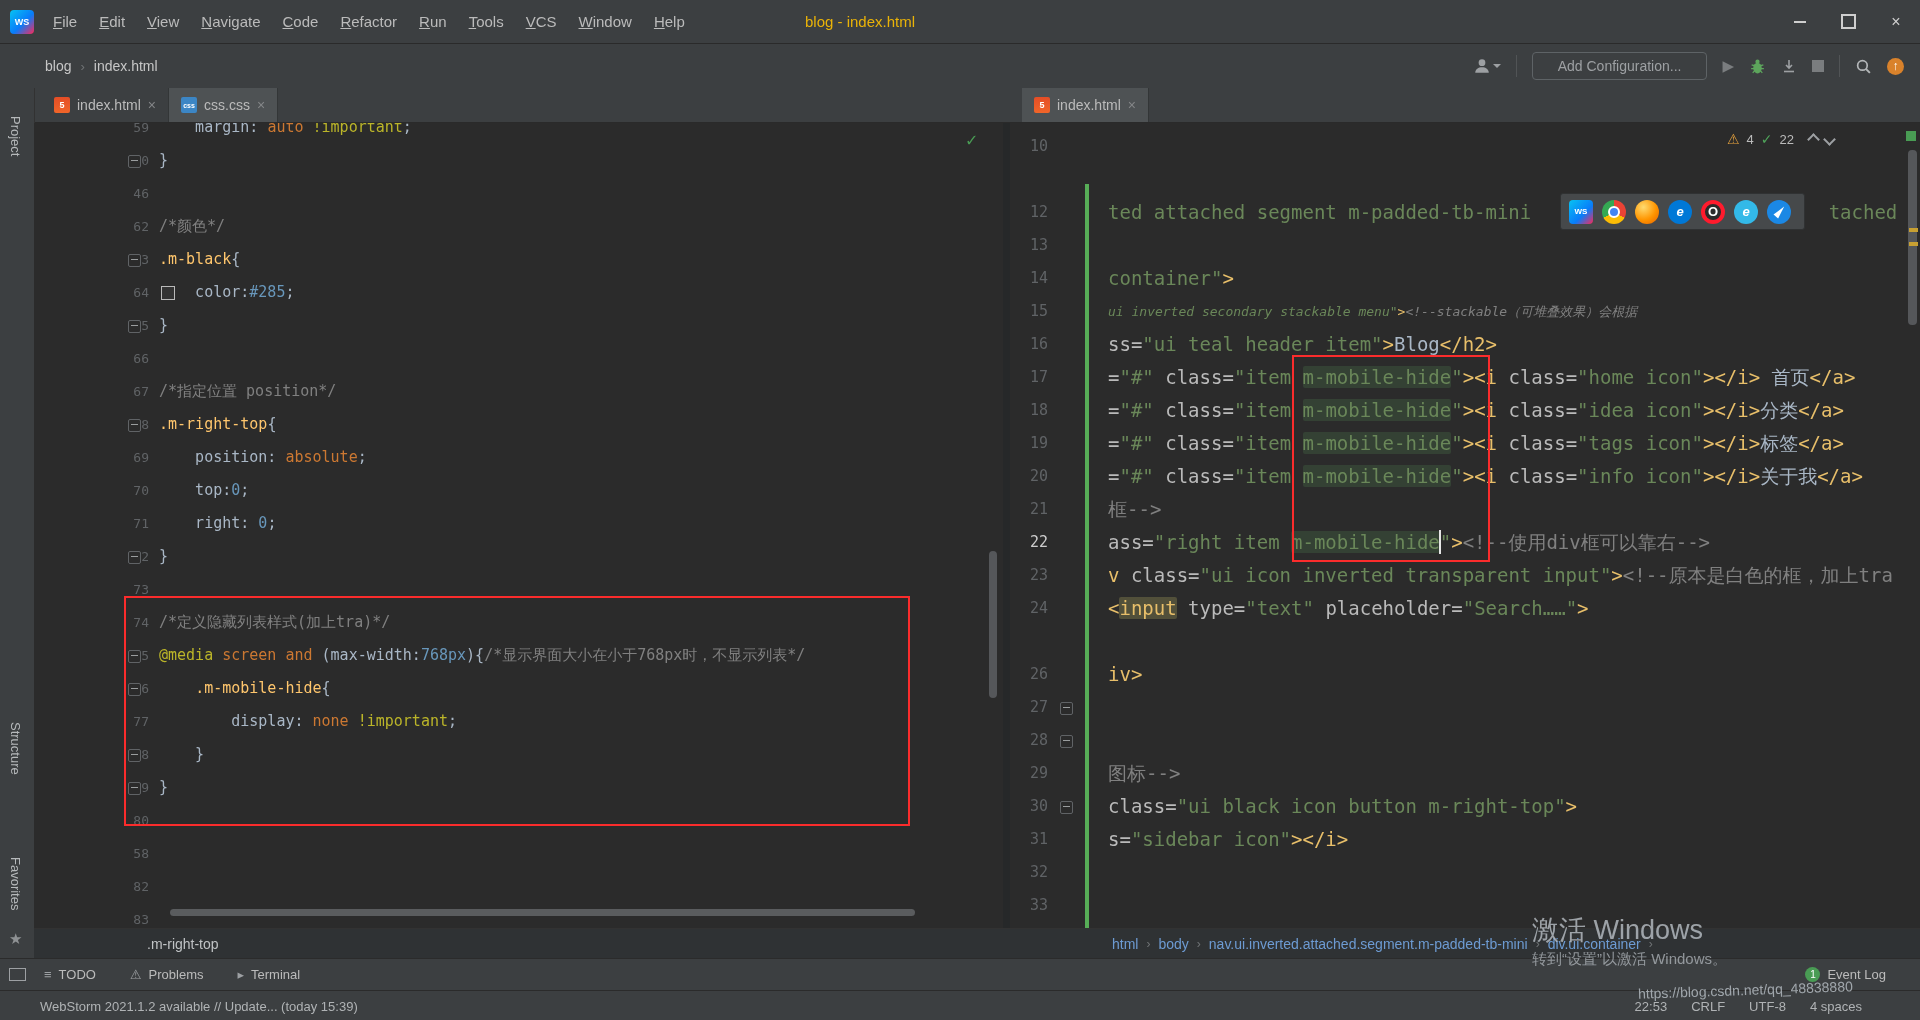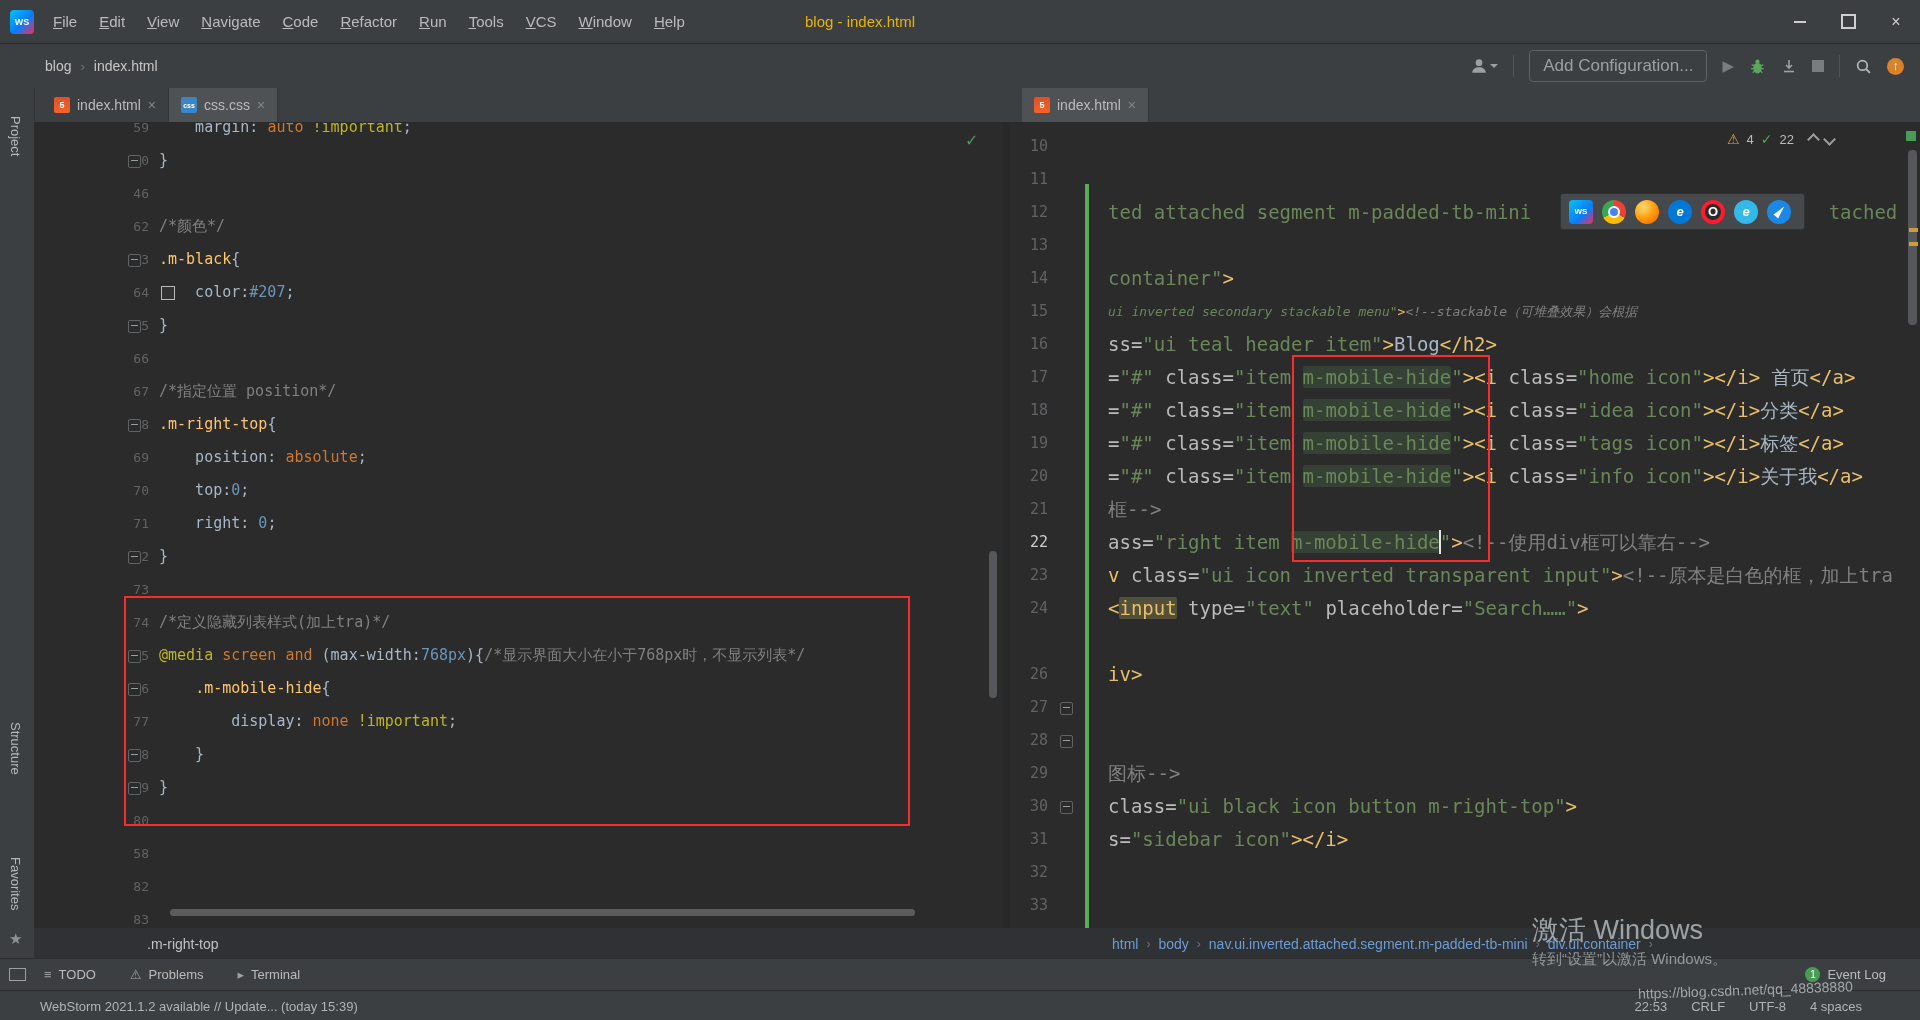--- a/index.html
+++ b/index.html
@@ -19,21 +19,21 @@
   .winbtn{width:48px;height:43px;display:flex;align-items:center;justify-content:center;color:#cfcfcf;font-size:16px;}
   .ic-min{width:12px;height:2px;background:#cfcfcf;display:inline-block;}
   .ic-max{width:11px;height:11px;border:2px solid #cfcfcf;display:inline-block;}
 
   
   .toolbar{position:absolute;left:0;top:44px;right:0;height:44px;background:#3c3f41;border-bottom:1px solid #2e2e2e;}
   .nav-crumbs{position:absolute;left:45px;top:0;height:44px;display:flex;align-items:center;gap:9px;font-size:14px;color:#c7c7c7;}
   .nav-chev{color:#6f7375;font-size:13px;}
   .tb-right{position:absolute;right:16px;top:0;height:44px;display:flex;align-items:center;gap:15px;}
   .tb-divider{width:1px;height:22px;background:#515456;}
-  .add-config{border:1px solid #5e6366;border-radius:4px;padding:5px 13px;font-size:17px;color:#9da0a3;background:transparent;}
+  .add-config{border:1px solid #5e6366;border-radius:4px;padding:5px 25px;font-size:14px;color:#9da0a3;background:transparent;}
   .play-ic{color:#7a7d7f;font-size:15px;}
   .stop-ic{width:12px;height:12px;background:#7a7d7f;display:inline-block;}
   .upd-badge{width:17px;height:17px;border-radius:50%;background:#d9822b;color:#fff;display:flex;align-items:center;justify-content:center;font-size:12px;}
   .dd-caret{width:0;height:0;border-left:4px solid transparent;border-right:4px solid transparent;border-top:4px solid #9da0a3;display:inline-block;margin-left:2px;}
 
   
   .tabbar{position:absolute;left:34px;right:0;top:88px;height:34px;background:#3c3f41;border-bottom:1px solid #2a2a2a;}
   .tabs-left,.tabs-right{position:absolute;top:0;height:34px;display:flex;}
   .tabs-left{left:8px;}
   .tabs-right{left:988px;}
@@ -238,21 +238,21 @@
     </div>
 
   <div class="editor editor-left" id="editor-left">
     <div class="hscroll-left"></div>
     <div class="vscroll-left"></div>
   <div class="line" style="top: -12px;"><span class="ln" style="width: 115px; font-size: 13px;">59</span><span class="code" style="left: 125px; font-size: 15px;"><span class="plain">    margin: </span><span class="kw">auto</span><span class="plain"> </span><span class="imp">!important</span><span class="plain">;</span></span></div>
       <div class="line" style="top: 21px;"><span class="ln" style="width: 115px; font-size: 13px;">60</span><span class="fold" style="left: 94px;"></span><span class="code" style="left: 125px; font-size: 15px;"><span class="plain">}</span></span></div>
       <div class="line" style="top: 54px;"><span class="ln" style="width: 115px; font-size: 13px;">46</span><span class="code" style="left: 125px; font-size: 15px;"></span></div>
       <div class="line" style="top: 87px;"><span class="ln" style="width: 115px; font-size: 13px;">62</span><span class="code" style="left: 125px; font-size: 15px;"><span class="com">/*颜色*/</span></span></div>
       <div class="line" style="top: 120px;"><span class="ln" style="width: 115px; font-size: 13px;">63</span><span class="fold" style="left: 94px;"></span><span class="code" style="left: 125px; font-size: 15px;"><span class="sel">.m-black</span><span class="plain">{</span></span></div>
-      <div class="line" style="top: 153px;"><span class="ln" style="width: 115px; font-size: 13px;">64</span><span class="swatch"></span><span class="code" style="left: 125px; font-size: 15px;"><span class="plain">    color:</span><span class="num">#207</span><span class="plain">;</span></span></div>
+      <div class="line" style="top: 153px;"><span class="ln" style="width: 115px; font-size: 13px;">64</span><span class="swatch"></span><span class="code" style="left: 125px; font-size: 15px;"><span class="plain">    color:</span><span class="num">#285</span><span class="plain">;</span></span></div>
       <div class="line" style="top: 186px;"><span class="ln" style="width: 115px; font-size: 13px;">65</span><span class="fold" style="left: 94px;"></span><span class="code" style="left: 125px; font-size: 15px;"><span class="plain">}</span></span></div>
       <div class="line" style="top: 219px;"><span class="ln" style="width: 115px; font-size: 13px;">66</span><span class="code" style="left: 125px; font-size: 15px;"></span></div>
       <div class="line" style="top: 252px;"><span class="ln" style="width: 115px; font-size: 13px;">67</span><span class="code" style="left: 125px; font-size: 15px;"><span class="com">/*指定位置 position*/</span></span></div>
       <div class="line" style="top: 285px;"><span class="ln" style="width: 115px; font-size: 13px;">68</span><span class="fold" style="left: 94px;"></span><span class="code" style="left: 125px; font-size: 15px;"><span class="sel">.m-right-top</span><span class="plain">{</span></span></div>
       <div class="line" style="top: 318px;"><span class="ln" style="width: 115px; font-size: 13px;">69</span><span class="code" style="left: 125px; font-size: 15px;"><span class="plain">    position: </span><span class="kw">absolute</span><span class="plain">;</span></span></div>
       <div class="line" style="top: 351px;"><span class="ln" style="width: 115px; font-size: 13px;">70</span><span class="code" style="left: 125px; font-size: 15px;"><span class="plain">    top:</span><span class="num">0</span><span class="plain">;</span></span></div>
       <div class="line" style="top: 384px;"><span class="ln" style="width: 115px; font-size: 13px;">71</span><span class="code" style="left: 125px; font-size: 15px;"><span class="plain">    right: </span><span class="num">0</span><span class="plain">;</span></span></div>
       <div class="line" style="top: 417px;"><span class="ln" style="width: 115px; font-size: 13px;">72</span><span class="fold" style="left: 94px;"></span><span class="code" style="left: 125px; font-size: 15px;"><span class="plain">}</span></span></div>
       <div class="line" style="top: 450px;"><span class="ln" style="width: 115px; font-size: 13px;">73</span><span class="code" style="left: 125px; font-size: 15px;"></span></div>
       <div class="line" style="top: 483px;"><span class="ln" style="width: 115px; font-size: 13px;">74</span><span class="code" style="left: 125px; font-size: 15px;"><span class="com">/*定义隐藏列表样式(加上tra)*/</span></span></div>
@@ -267,21 +267,20 @@
       <div class="line" style="top: 780px;"><span class="ln" style="width: 115px; font-size: 13px;">83</span><span class="code" style="left: 125px; font-size: 15px;"></span></div>
     </div>
   <div class="splitter"></div>
   <div class="editor editor-right" id="editor-right">
     <div class="vcs-strip"></div>
     <div class="insp-square"></div>
     <div class="vscroll-right"></div>
     <div class="stripe-mark" style="top:105px;"></div>
     <div class="stripe-mark" style="top:119px;"></div>
   <div class="line" style="top: 7px;"><span class="ln" style="width: 38px; font-size: 15px;">10</span><span class="code" style="left: 98px; font-size: 19px;"></span></div>
-      <div class="line" style="top: 40px;"><span class="ln" style="width: 38px; font-size: 15px;">11</span><span class="code" style="left: 98px; font-size: 19px;"></span></div>
       <div class="line" style="top: 73px;"><span class="ln" style="width: 38px; font-size: 15px;">12</span><span class="code" style="left: 98px; font-size: 19px;"><span class="str">ted attached segment m-padded-tb-mini</span><span class="plain">                          </span><span class="str">tached</span></span></div>
       <div class="line" style="top: 106px;"><span class="ln" style="width: 38px; font-size: 15px;">13</span><span class="code" style="left: 98px; font-size: 19px;"></span></div>
       <div class="line" style="top: 139px;"><span class="ln" style="width: 38px; font-size: 15px;">14</span><span class="code" style="left: 98px; font-size: 19px;"><span class="str">container"</span><span class="tag">&gt;</span></span></div>
       <div class="line" style="top: 172px;"><span class="ln" style="width: 38px; font-size: 15px;">15</span><span class="code" style="left: 98px; font-size: 13px; font-style: italic;"><span class="str">ui inverted secondary stackable menu"</span><span class="tag">&gt;</span><span class="com">&lt;!--stackable（可堆叠效果）会根据</span></span></div>
       <div class="line" style="top: 205px;"><span class="ln" style="width: 38px; font-size: 15px;">16</span><span class="code" style="left: 98px; font-size: 19px;"><span class="attr">ss=</span><span class="str">"ui teal header item"</span><span class="tag">&gt;</span><span class="plain">Blog</span><span class="tag">&lt;/h2&gt;</span></span></div>
       <div class="line" style="top: 238px;"><span class="ln" style="width: 38px; font-size: 15px;">17</span><span class="code" style="left: 98px; font-size: 19px;"><span class="attr">=</span><span class="str">"#"</span><span class="plain"> </span><span class="attr">class=</span><span class="str">"item </span><span class="str hl">m-mobile-hide</span><span class="str">"</span><span class="tag">&gt;&lt;i </span><span class="attr">class=</span><span class="str">"home icon"</span><span class="tag">&gt;&lt;/i&gt;</span><span class="plain"> 首页</span><span class="tag">&lt;/a&gt;</span></span></div>
       <div class="line" style="top: 271px;"><span class="ln" style="width: 38px; font-size: 15px;">18</span><span class="code" style="left: 98px; font-size: 19px;"><span class="attr">=</span><span class="str">"#"</span><span class="plain"> </span><span class="attr">class=</span><span class="str">"item </span><span class="str hl">m-mobile-hide</span><span class="str">"</span><span class="tag">&gt;&lt;i </span><span class="attr">class=</span><span class="str">"idea icon"</span><span class="tag">&gt;&lt;/i&gt;</span><span class="plain">分类</span><span class="tag">&lt;/a&gt;</span></span></div>
       <div class="line" style="top: 304px;"><span class="ln" style="width: 38px; font-size: 15px;">19</span><span class="code" style="left: 98px; font-size: 19px;"><span class="attr">=</span><span class="str">"#"</span><span class="plain"> </span><span class="attr">class=</span><span class="str">"item </span><span class="str hl">m-mobile-hide</span><span class="str">"</span><span class="tag">&gt;&lt;i </span><span class="attr">class=</span><span class="str">"tags icon"</span><span class="tag">&gt;&lt;/i&gt;</span><span class="plain">标签</span><span class="tag">&lt;/a&gt;</span></span></div>
       <div class="line" style="top: 337px;"><span class="ln" style="width: 38px; font-size: 15px;">20</span><span class="code" style="left: 98px; font-size: 19px;"><span class="attr">=</span><span class="str">"#"</span><span class="plain"> </span><span class="attr">class=</span><span class="str">"item </span><span class="str hl">m-mobile-hide</span><span class="str">"</span><span class="tag">&gt;&lt;i </span><span class="attr">class=</span><span class="str">"info icon"</span><span class="tag">&gt;&lt;/i&gt;</span><span class="plain">关于我</span><span class="tag">&lt;/a&gt;</span></span></div>
       <div class="line" style="top: 370px;"><span class="ln" style="width: 38px; font-size: 15px;">21</span><span class="code" style="left: 98px; font-size: 19px;"><span class="com">框--&gt;</span></span></div>

